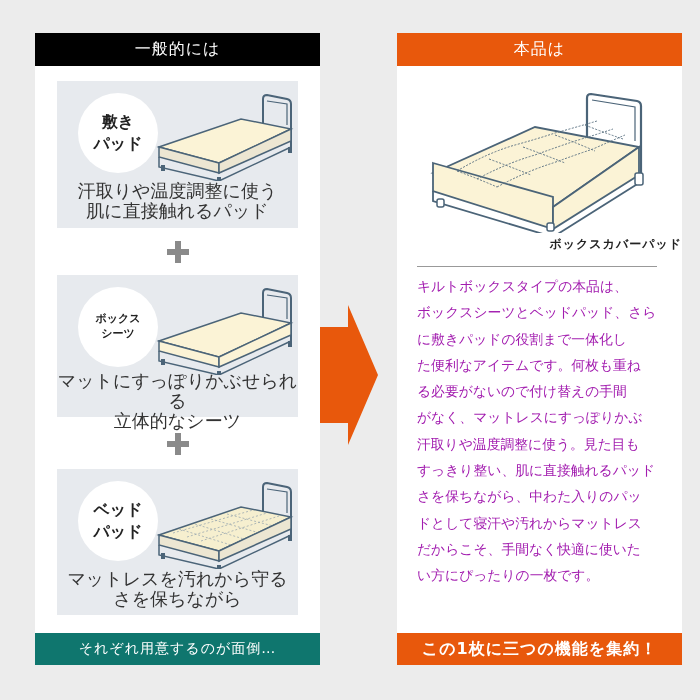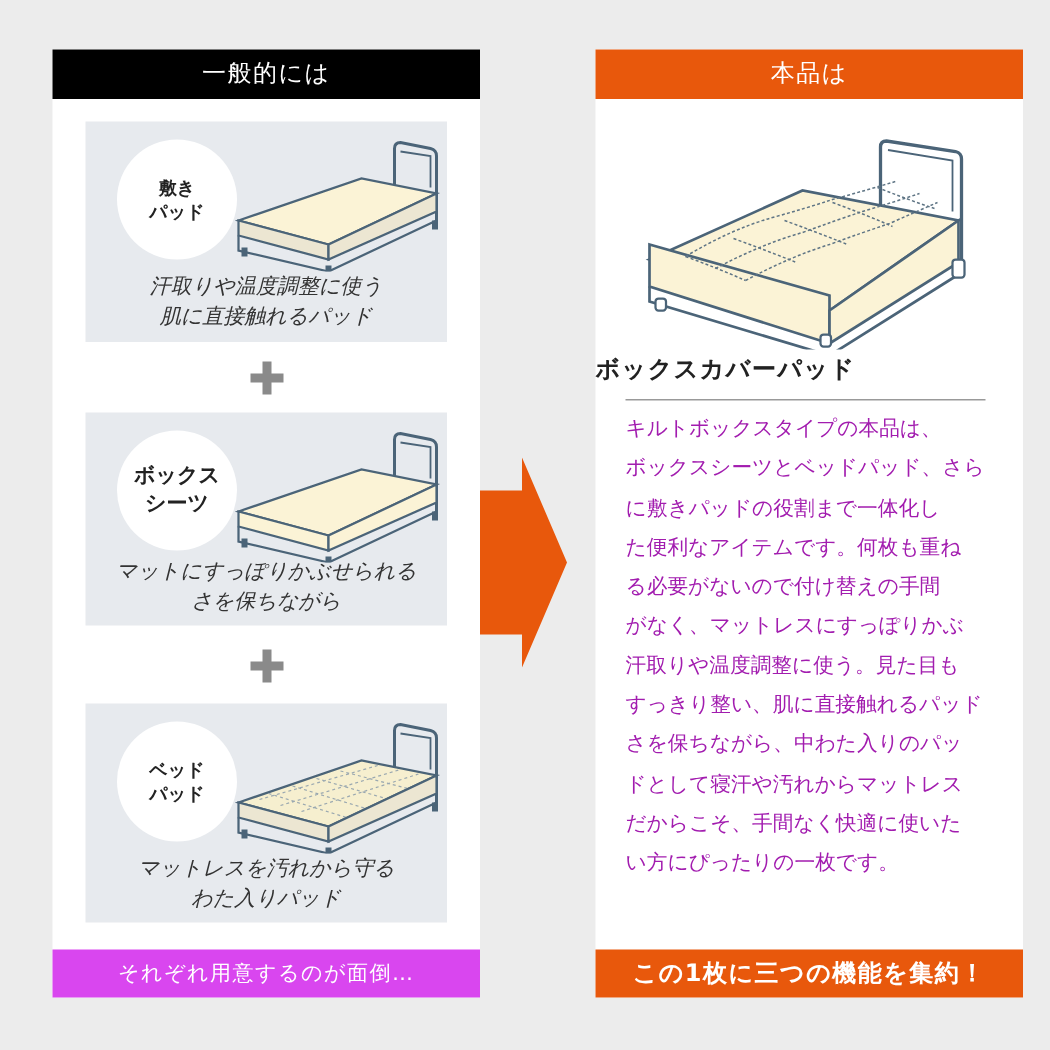--- a/index.html
+++ b/index.html
@@ -10,50 +10,50 @@
   .panel-left { left: 35px; top: 33px; width: 285px; height: 632px; }
   .panel-right { left: 378px; top: 33px; width: 285px; height: 632px; margin-left: 19px; }
 
   .hdr { position: absolute; left: 0; top: 0; width: 100%; height: 33px;
          color: #fff; font-size: 16px; display: flex; align-items: center; justify-content: center; letter-spacing: 1px; }
   .hdr-black { background: #000; }
   .hdr-orange { background: #e8580c; }
 
   .ftr { position: absolute; left: 0; bottom: 0; width: 100%; height: 32px;
          color: #fff; display: flex; align-items: center; justify-content: center; }
-  .ftr-black { background: #d946ef; font-size: 14px; letter-spacing: 1px; }
+  .ftr-black { background: #0f766e; font-size: 14px; letter-spacing: 1px; }
   .ftr-orange { background: #e8580c; font-size: 16px; font-weight: bold; letter-spacing: 1px; }
 
   .card { position: absolute; left: 22px; width: 241px; background: #e7eaee; }
   .card1 { top: 48px; height: 147px; }
   .card2 { top: 242px; height: 142px; }
   .card3 { top: 436px; height: 146px; }
 
   .bubble { position: absolute; left: 21px; top: 12px; width: 80px; height: 80px; border-radius: 50%;
             background: #fff; display: flex; align-items: center; justify-content: center; text-align: center;
-            font-weight: bold; font-size: 12px; line-height: 1.35; color: #222; white-space: pre-line; }
-  .card2 .bubble { font-size: 14px; }
+            font-weight: bold; font-size: 16px; line-height: 1.35; color: #222; white-space: pre-line; }
+  .card2 .bubble { font-size: 11px; font-family: Liberation Mono, monospace; }
 
   .bed { position: absolute; left: 98px; top: 8px; width: 140px; height: 92px; }
   .desc { position: absolute; left: 0; width: 100%; top: 100px; text-align: center;
-          font-size: 14px; line-height: 20px; color: #333; font-style: italic; }
+          font-size: 18px; line-height: 20px; color: #333; }
   .card2 .desc { top: 96px; }
 
   .plus { position: absolute; left: 130px; width: 26px; height: 26px; }
   .plus::before, .plus::after { content: ""; position: absolute; background: #8a8a8a; }
   .plus::before { left: 10px; top: 2px; width: 6px; height: 22px; }
   .plus::after { left: 2px; top: 10px; width: 22px; height: 6px; }
   .plus1 { top: 206px; }
   .plus2 { top: 398px; }
 
   .arrow { position: absolute; left: 320px; top: 305px; width: 58px; height: 140px; }
 
   .big-bed { position: absolute; left: 30px; top: 50px; width: 230px; height: 150px; }
-  .product-name { position: absolute; left: 0; width: 100%; top: 203px; text-align: left;
-                  font-size: 16px; font-weight: bold; color: #222; letter-spacing: 1px; }
+  .product-name { position: absolute; left: 0; width: 100%; top: 203px; text-align: right;
+                  font-size: 12px; font-weight: bold; color: #222; letter-spacing: 1px; }
   .divider { position: absolute; left: 20px; width: 240px; top: 233px; height: 1px; background: #999; }
   .body-text { position: absolute; left: 20px; width: 245px; top: 240px;
                font-size: 13.8px; line-height: 26.3px; color: #a21caf; }
   .body-text span { display: block; white-space: nowrap; }
 </style>
 </head>
 <body>
 
 <div class="panel panel-left">
   <div class="hdr hdr-black">一般的には</div>
@@ -89,21 +89,21 @@
       <polygon points="4,58 64,74 136,40 86,30" fill="#fbf3d6" stroke="#4b6478" stroke-width="1.5"></polygon>
       <polygon points="4,58 64,74 64,84 4,68" fill="#fbf3d6" stroke="#4b6478" stroke-width="1.5"></polygon>
       <polygon points="64,74 136,40 136,52 64,84" fill="#fbf3d6" stroke="#4b6478" stroke-width="1.5"></polygon>
       <path d="M4,68 L4,78 L64,92 L136,58" fill="none" stroke="#4b6478" stroke-width="1.5"></path>
       <rect x="6" y="76" width="4" height="6" fill="#4b6478"></rect>
       <rect x="62" y="88" width="4" height="4" fill="#4b6478"></rect>
       <rect x="133" y="58" width="4" height="6" fill="#4b6478"></rect>
     </svg>
     <div class="desc">
       <div>マットにすっぽりかぶせられる</div>
-      <div>さを保ちながら</div>
+      <div>立体的なシーツ</div>
     </div>
   </div>
 
   <div class="plus plus2"></div>
 
   <div class="card card3">
     <div class="bubble">ベッド
 パッド</div>
     <svg class="bed" viewBox="0 0 140 92">
       <path d="M108 10 L108 45 M108 10 Q108 6 112 6 L132 10 Q136 11 136 15 L136 62" fill="none" stroke="#4b6478" stroke-width="2"></path>
@@ -112,21 +112,21 @@
       <path d="M18,56 L98,33 M32,60 L112,36 M46,64 L124,39 M24,52 L76,68 M40,47 L92,63 M56,42 L108,57 M72,37 L122,50" stroke="#9aa8b0" stroke-width="0.8" stroke-dasharray="2,2" fill="none"></path>
       <polygon points="4,58 64,74 64,84 4,68" fill="#ece6d2" stroke="#4b6478" stroke-width="1.5"></polygon>
       <polygon points="64,74 136,40 136,52 64,84" fill="#ece6d2" stroke="#4b6478" stroke-width="1.5"></polygon>
       <path d="M4,68 L4,78 L64,92 L136,58" fill="none" stroke="#4b6478" stroke-width="1.5"></path>
       <rect x="6" y="76" width="4" height="6" fill="#4b6478"></rect>
       <rect x="62" y="88" width="4" height="4" fill="#4b6478"></rect>
       <rect x="133" y="58" width="4" height="6" fill="#4b6478"></rect>
     </svg>
     <div class="desc">
       <div>マットレスを汚れから守る</div>
-      <div>わた入りパッド</div>
+      <div>さを保ちながら</div>
     </div>
   </div>
 
   <div class="ftr ftr-black">それぞれ用意するのが面倒…</div>
 </div>
 
 <svg class="arrow" viewBox="0 0 58 140">
   <polygon points="0,22 28,22 28,0 58,70 28,140 28,118 0,118" fill="#e8580c"></polygon>
 </svg>
 

